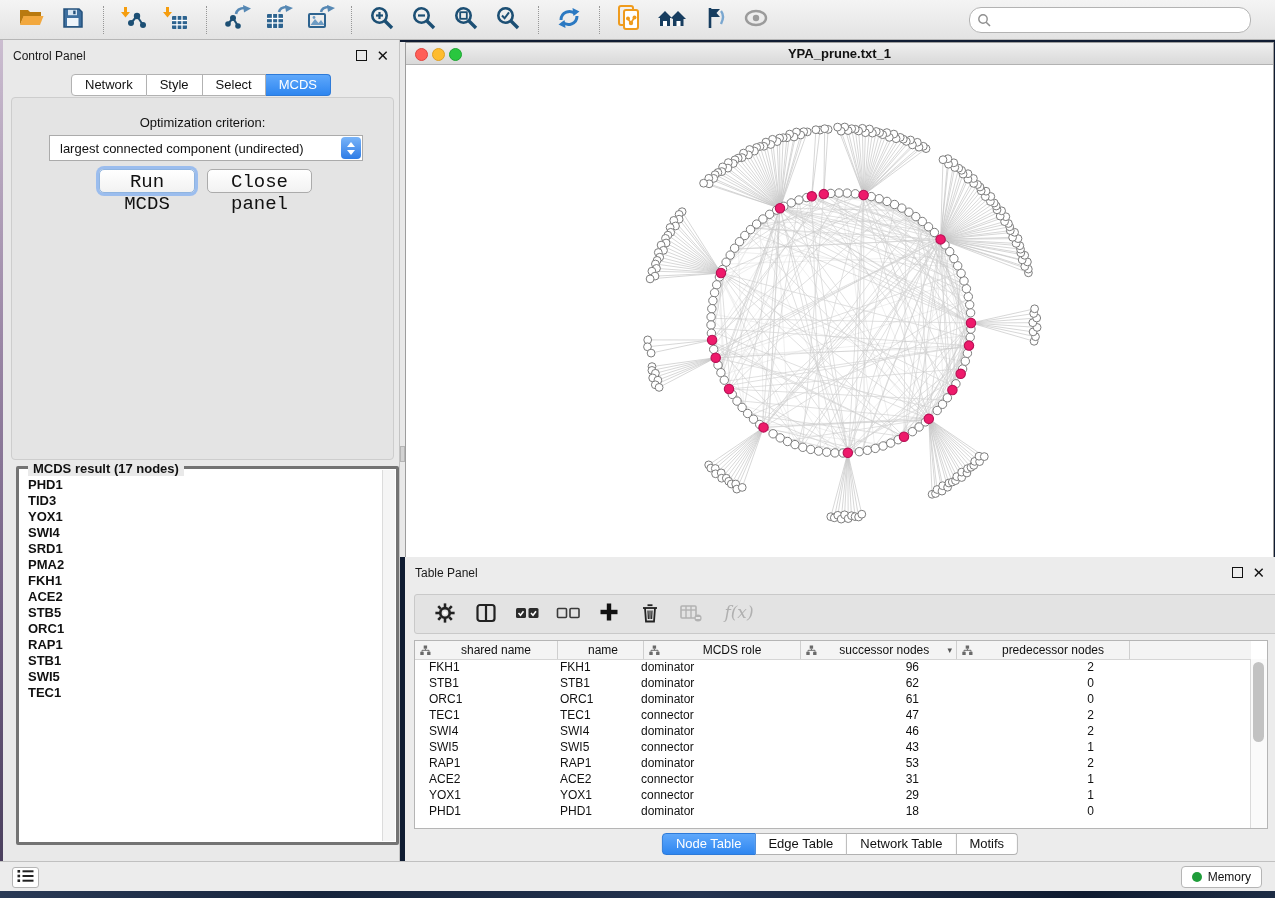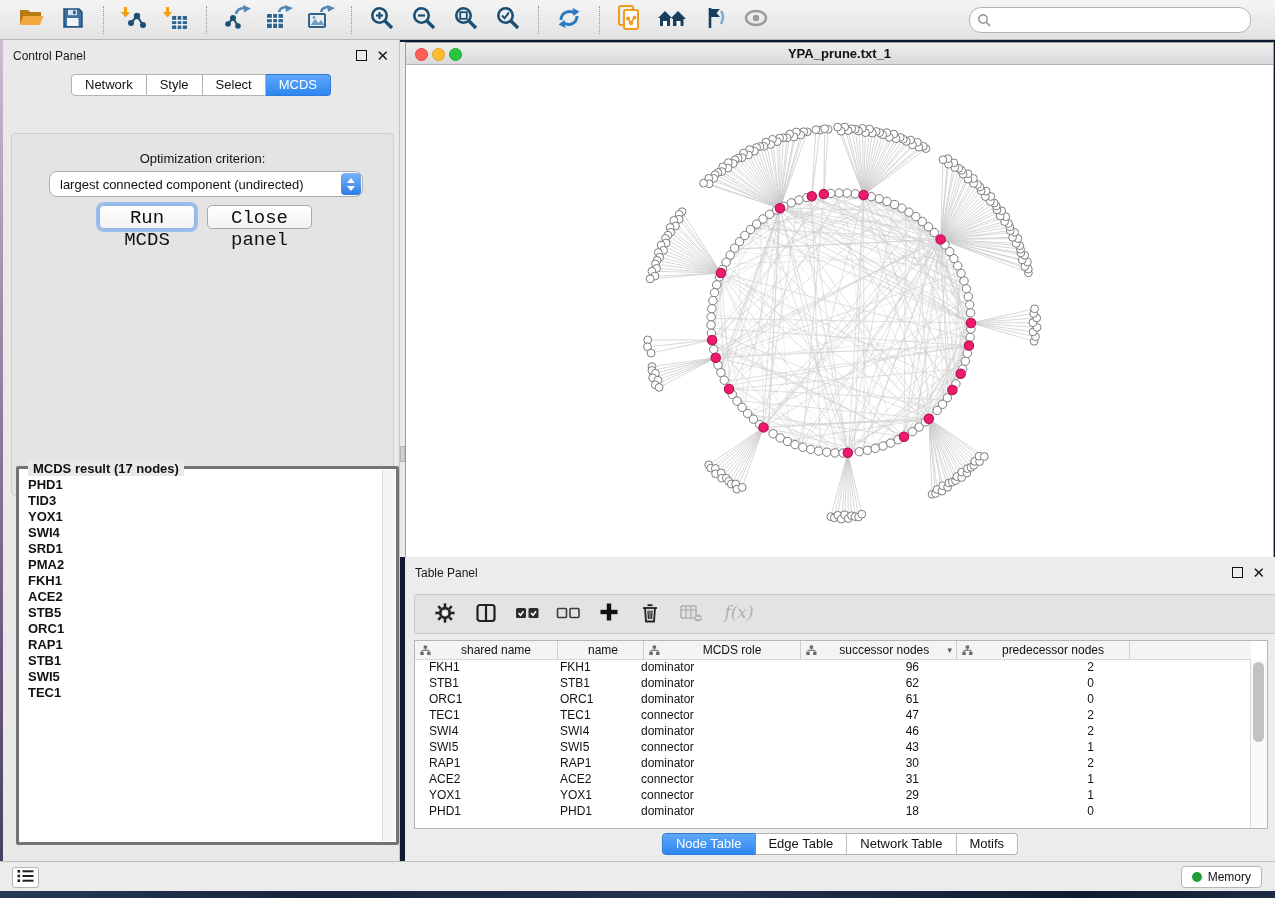--- a/index.html
+++ b/index.html
@@ -37,24 +37,24 @@
   .float-glyph{width:9px;height:9px;border:1.5px solid #111;display:inline-block;}
   .close-glyph{font-size:15px;font-weight:700;color:#111;line-height:9px;}
   .seg{position:absolute;display:flex;}
   .seg .tab{height:20px;line-height:20px;padding:0 13px;background:#fff;border:1px solid #b2b2b2;
     border-left:none;font-size:13px;color:#111;white-space:nowrap;}
   .seg .tab:first-child{border-left:1px solid #b2b2b2;border-radius:4px 0 0 4px;}
   .seg .tab:last-child{border-radius:0 4px 4px 0;}
   .seg .tab.active{background:linear-gradient(#5fa8fb,#2e86f0);border-color:#2d7ad8;color:#fff;}
   .cp-tabs{left:50%;transform:translateX(-50%);top:34px;}
   .cp-body{left:8px;top:57px;width:381px;height:361px;background:#e4e4e4;
-    border:1px solid #cdcdcd;border-radius:4px;margin-top:36px;}
+    border:1px solid #cdcdcd;border-radius:4px;}
   .opt-label{position:absolute;left:0;right:0;top:17px;text-align:center;font-size:13px;color:#111;}
   .dropdown{position:absolute;left:37px;top:37px;width:312px;height:24px;background:#fff;
-    border:1px solid #ababab;border-radius:8px;display:flex;align-items:center;}
+    border:1px solid #ababab;border-radius:0;display:flex;align-items:center;}
   .dropdown .dd-text{flex:1;font-size:13px;padding-left:10px;color:#111;white-space:nowrap;overflow:hidden;}
   .dd-stepper{width:20px;height:22px;margin:0 1px;border-radius:4px;
     background:linear-gradient(#7ab4f8,#2e7ce6);display:flex;flex-direction:column;
     align-items:center;justify-content:center;gap:3px;}
   .dd-up{width:0;height:0;border-left:4px solid transparent;border-right:4px solid transparent;border-bottom:5px solid #fff;}
   .dd-down{width:0;height:0;border-left:4px solid transparent;border-right:4px solid transparent;border-top:5px solid #fff;}
   .btn{position:absolute;height:24px;background:linear-gradient(#ffffff,#f2f2f2);
     border:1px solid #ababab;border-radius:5px;font-size:19px;color:#111;
     font-family:Liberation Mono, monospace;}
   .btn.focused{box-shadow:0 0 0 3px rgba(106,164,245,.6);border-color:#8fb4e0;}
@@ -1312,21 +1312,21 @@
           <div class="td" style="width: 137px; text-align: left; padding-left: 14px;">SWI5</div>
           <div class="td" style="width: 80px; text-align: left; padding-left: 8px;">SWI5</div>
           <div class="td" style="width: 151px; text-align: left; padding-left: 9px;">connector</div>
           <div class="td" style="width: 150px; text-align: right; padding-right: 14px;">43</div>
           <div class="td" style="width: 167px; text-align: right; padding-right: 6px;">1</div>
         </div>
         <div class="trow">
           <div class="td" style="width: 137px; text-align: left; padding-left: 14px;">RAP1</div>
           <div class="td" style="width: 80px; text-align: left; padding-left: 8px;">RAP1</div>
           <div class="td" style="width: 151px; text-align: left; padding-left: 9px;">dominator</div>
-          <div class="td" style="width: 150px; text-align: right; padding-right: 14px;">30</div>
+          <div class="td" style="width: 150px; text-align: right; padding-right: 14px;">53</div>
           <div class="td" style="width: 167px; text-align: right; padding-right: 6px;">2</div>
         </div>
         <div class="trow">
           <div class="td" style="width: 137px; text-align: left; padding-left: 14px;">ACE2</div>
           <div class="td" style="width: 80px; text-align: left; padding-left: 8px;">ACE2</div>
           <div class="td" style="width: 151px; text-align: left; padding-left: 9px;">connector</div>
           <div class="td" style="width: 150px; text-align: right; padding-right: 14px;">31</div>
           <div class="td" style="width: 167px; text-align: right; padding-right: 6px;">1</div>
         </div>
         <div class="trow">

